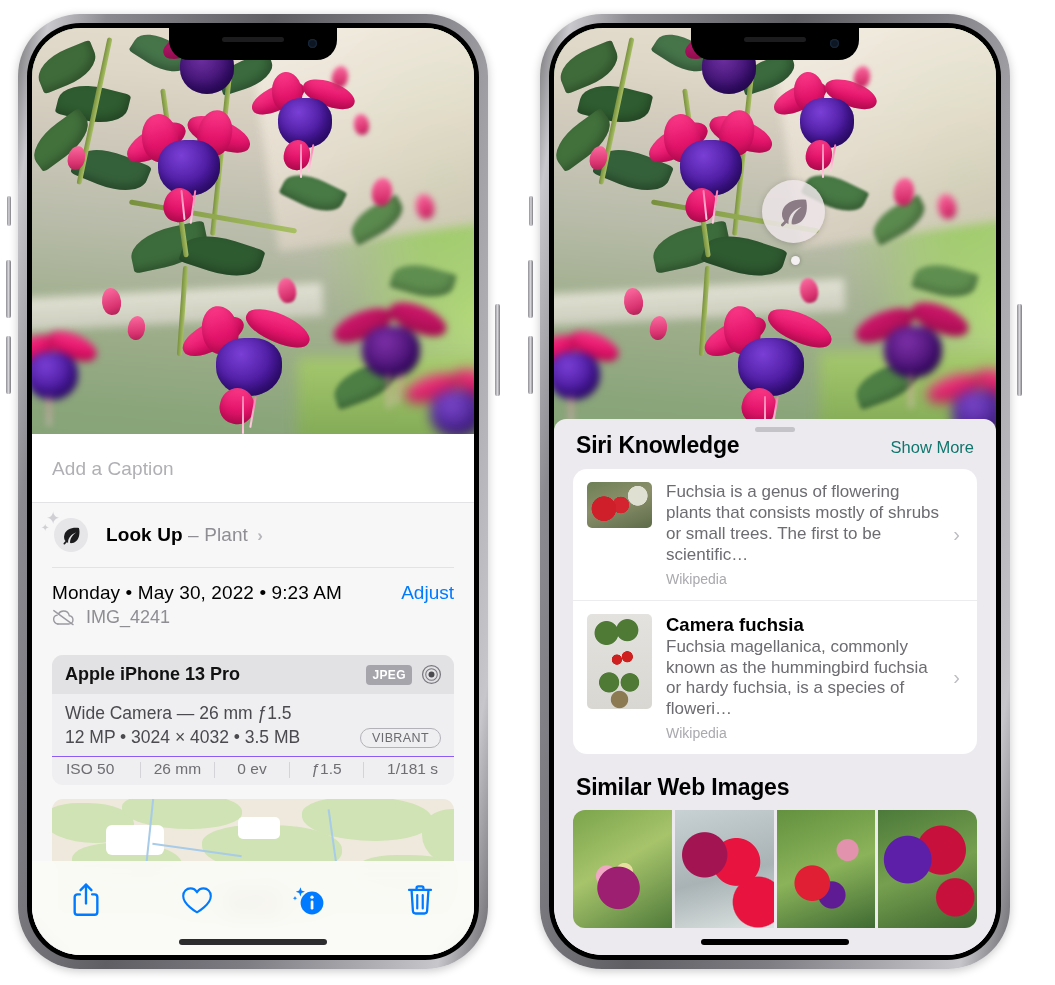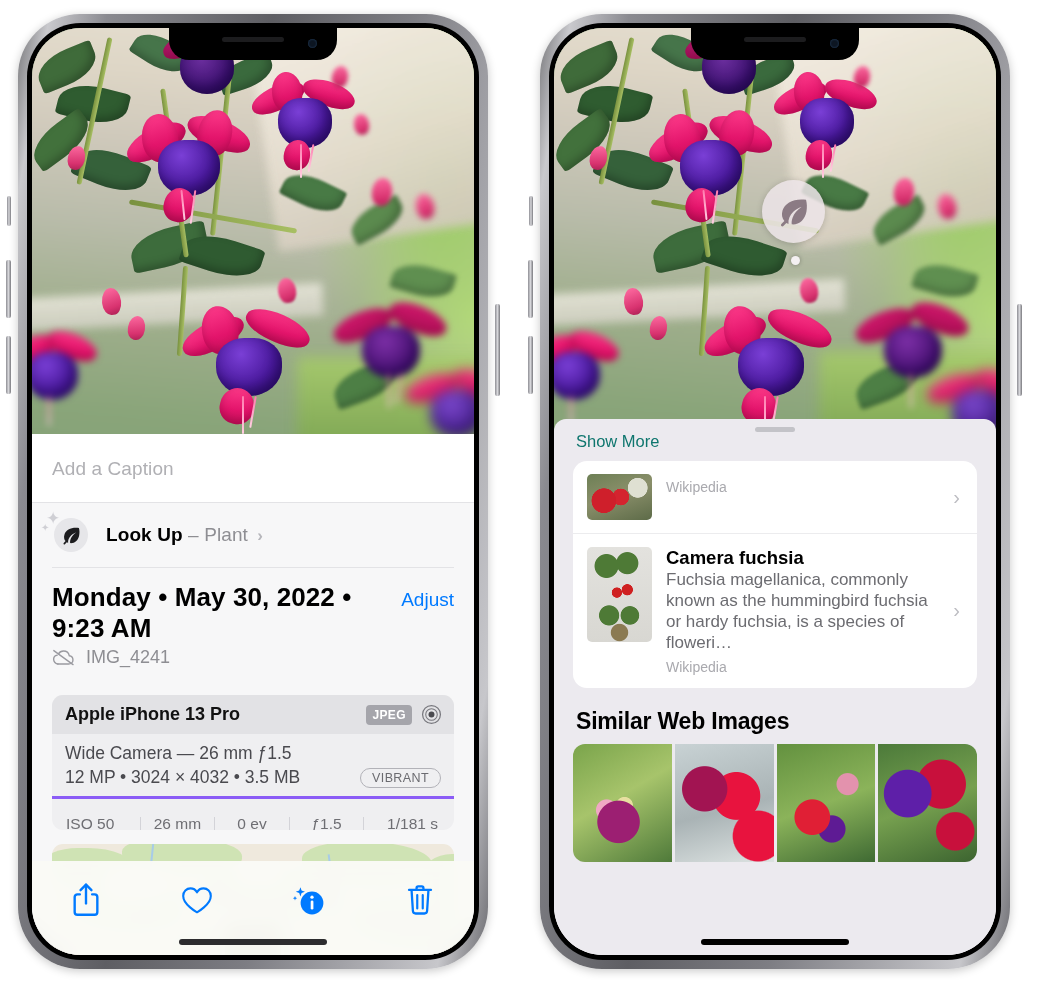--- a/index.html
+++ b/index.html
@@ -141,21 +141,21 @@
   .lookup-text { font-size: 19px; color: #000; font-weight: 700; letter-spacing: .1px; }
   .lookup-text .sub { font-weight: 400; color: #8e8e93; }
   .chev { color: #b7b7bc; font-size: 17px; margin-left: 4px; }
 
   .meta-block { padding: 0 20px; }
   .meta-sep { height: 1px; background: #e3e3e6; margin: 0 0 0 0; }
   .date-row {
     display: flex; align-items: baseline; justify-content: space-between;
     padding: 14px 0 3px;
   }
-  .date-txt { font-size: 26px; font-weight: 700; color: #000; letter-spacing: .1px; }
+  .date-txt { font-size: 19px; font-weight: 400; color: #000; letter-spacing: .1px; }
   .adjust-btn { font-size: 19px; color: #007AFF; }
   .file-row { display: flex; align-items: center; gap: 11px; padding-bottom: 11px; }
   .file-row svg { width: 23px; height: 17px; display: block; }
   .file-name { font-size: 18px; color: #8e8e93; }
 
   
   .exif-card {
     margin: 16px 20px 0; border-radius: 11px; overflow: hidden;
     background: #efeff1;
   }
@@ -172,22 +172,22 @@
   .raw-ic { width: 21px; height: 21px; }
   .exif-body { padding: 9px 13px 8px; }
   .exif-line1 { font-size: 17.5px; color: #4a4a4f; padding-bottom: 3px; }
   .exif-line2 { display: flex; align-items: center; justify-content: space-between; }
   .exif-line2 .t { font-size: 17.5px; color: #4a4a4f; }
   .badge-vibrant {
     border: 1px solid #b2b2b8; color: #6b6b70; border-radius: 11px;
     font-size: 12.5px; padding: 2px 11px; letter-spacing: .4px;
   }
   .exif-foot {
-    display: flex; align-items: flex-end; border-top: 3px solid #8b5cf6;
-    padding: 16px 8px 7px;
+    display: flex; align-items: flex-end; border-top: 1px solid #8b5cf6;
+    padding: 3px 8px 7px;
   }
   .exif-foot .cell { flex: 1; text-align: center; font-size: 15.5px; color: #6e6e73; }
   .exif-foot .cell:first-child { text-align: left; padding-left: 6px; }
   .exif-foot .cell:last-child  { text-align: right; padding-right: 8px; }
   .exif-foot .div { width: 1px; height: 16px; background: #d3d3d8; }
 
   
   .map-card {
     margin: 14px 20px 0; height: 120px; border-radius: 11px 11px 0 0;
     overflow: hidden; position: relative;
@@ -625,34 +625,36 @@
           <svg viewBox="0 0 24 24" aria-hidden="true">
             <path d="M20.5 3.4c-8.6-1.1-14.9 2.2-16.6 7.6-.9 2.8-.3 5.6 1.3 7.4l-2.1 2.1c-.4.4-.4 1 0 1.4.4.4 1 .4 1.4 0l2.1-2.1c.5.3 1 .5 1.5.7-.3-3.2.9-6.2 3.4-8.6 1.6-1.6 3.7-2.8 5.8-3.4-2.9 1.9-5.2 4.6-6.3 7.5-.6 1.6-.8 3.2-.6 4.7 5.1.5 9.4-3.3 10.4-9.1.5-2.8.4-5.4-.3-8.2z" fill="#8b7b84"></path>
           </svg>
         </div>
         <div class="vlu-dot"></div>
 
         <div class="results-sheet">
           <div class="grabber"></div>
 
           <div class="sec-head">
+            <div class="sec-title">Siri Knowledge</div>
             <div class="show-more">Show More</div>
           </div>
 
           <div class="knowledge-card">
 
             <div class="k-item">
               <div class="k-thumb t1">
                 <div style="position:absolute; inset:0; background:
                       radial-gradient(circle at 26% 58%, #cf1f2b 22%, transparent 23%),
                       radial-gradient(circle at 52% 50%, #d4242f 20%, transparent 21%),
                       radial-gradient(circle at 78% 30%, #dfe0d2 16%, transparent 17%),
                       linear-gradient(160deg,#6d7f55 0%, #8a8f6a 45%, #5d6b48 100%);"></div>
               </div>
               <div class="k-body">
+                <div class="k-desc">Fuchsia is a genus of flowering plants that consists mostly of shrubs or small trees. The first to be scientific…</div>
                 <div class="k-src">Wikipedia</div>
               </div>
               <div class="k-chev">›</div>
             </div>
 
             <div class="k-item">
               <div class="k-thumb t2">
                 <div style="position:absolute; inset:0; background:
                       radial-gradient(circle at 30% 20%, #4e7a36 13%, transparent 14%),
                       radial-gradient(circle at 62% 17%, #4e7a36 12%, transparent 13%),

